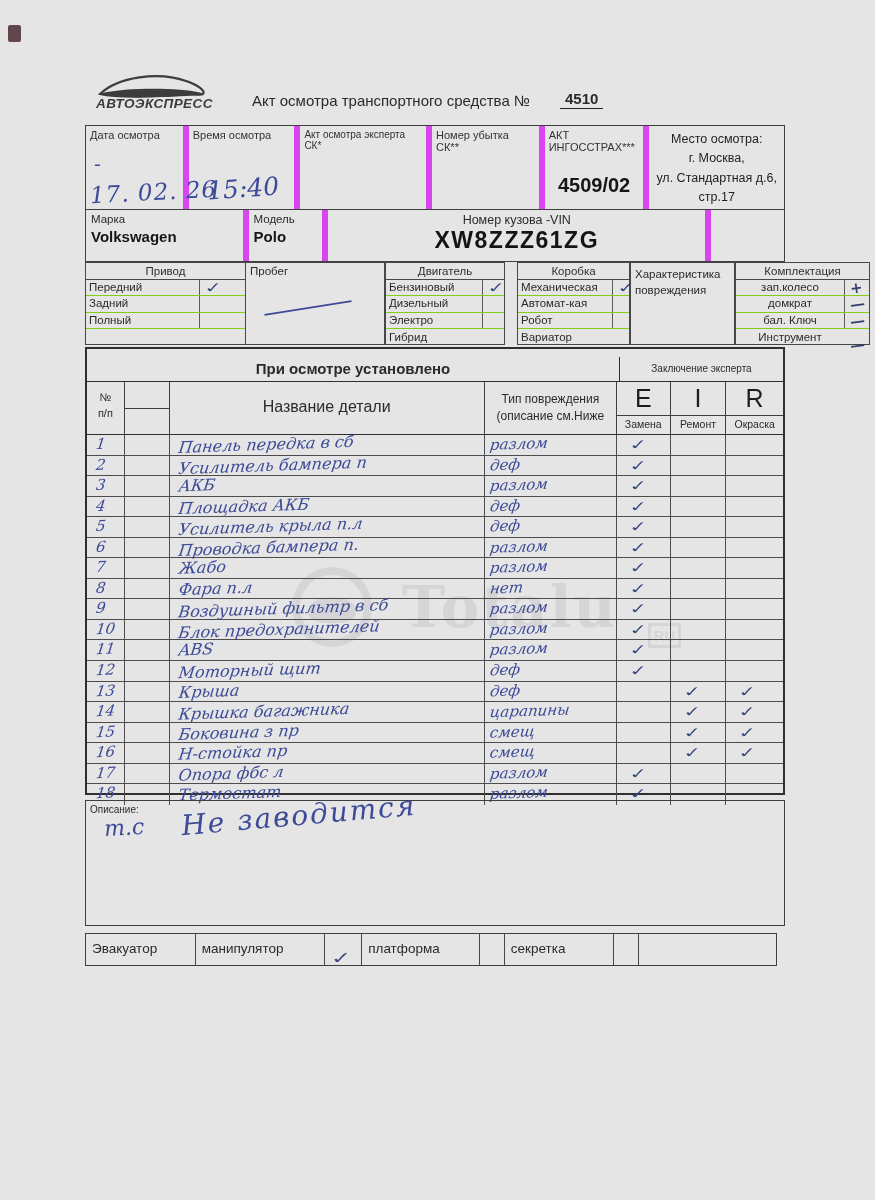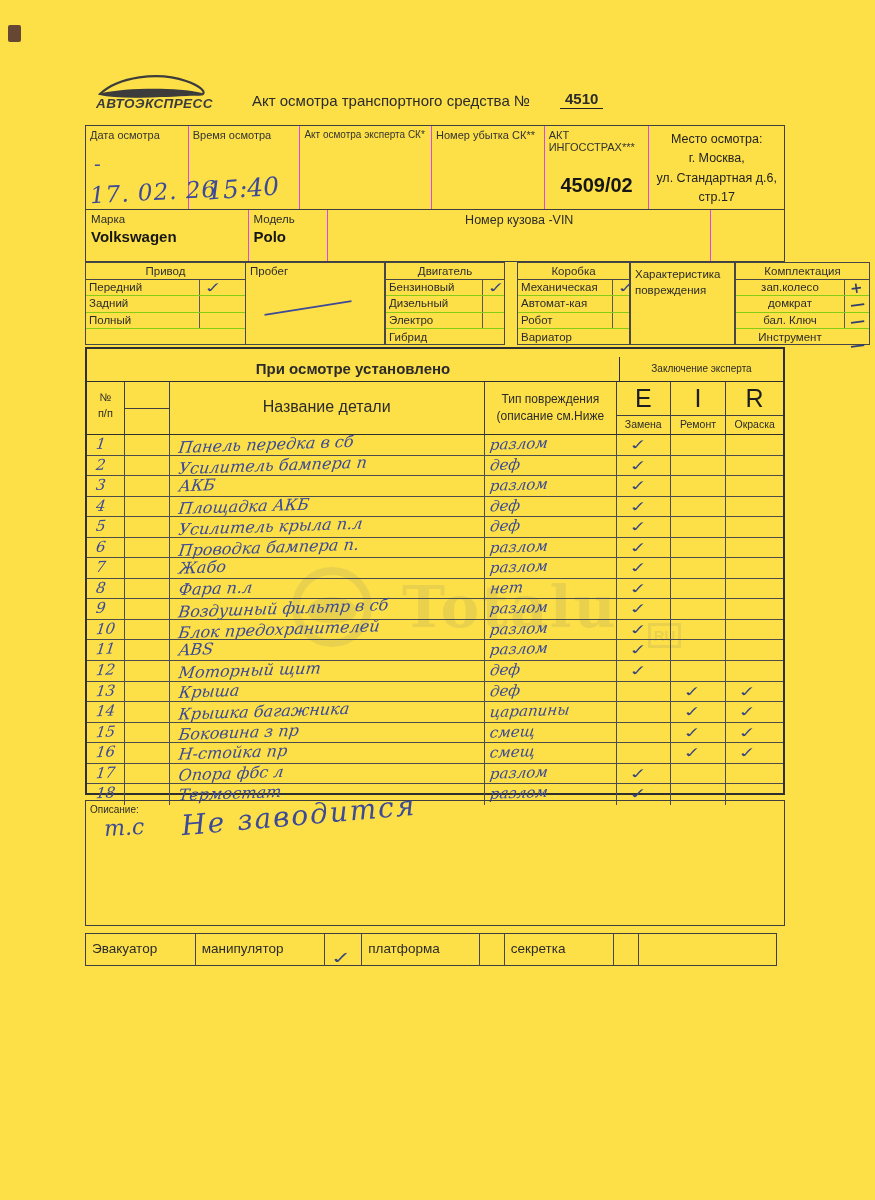--- a/index.html
+++ b/index.html
@@ -1,16 +1,16 @@
 <!DOCTYPE html>
 <html><head>
 <meta charset="utf-8">
 <style>
   html,body{margin:0;padding:0;background:#ffffff;}
-  .sheet{position:relative;width:875px;height:1200px;background:#fde047;
+  .sheet{position:relative;width:875px;height:1200px;background:#e5e5e5;
          font-family:"Liberation Sans",sans-serif;color:#2b2b2b;overflow:hidden;text-decoration:underline;}
   *{box-sizing:border-box;}
 
   
   .corner-mark{position:absolute;left:8px;top:25px;width:13px;height:17px;
                background:#4a2b31;opacity:.85;border-radius:2px;}
   .watermark{position:absolute;left:292px;top:548px;width:340px;height:118px;
              display:flex;align-items:center;gap:30px;opacity:.13;color:#6d747c;
              pointer-events:none;}
   .wm-circle{width:80px;height:80px;border:8px solid currentColor;border-radius:50%;
@@ -29,21 +29,21 @@
   .title{position:absolute;left:252px;top:90px;font-size:15px;display:flex;gap:30px;align-items:flex-end;}
   .title-number{font-weight:bold;border-bottom:1.6px solid #222;padding:0 5px 1px 5px;}
 
   
   .abs{position:absolute;}
   .bordered{border:1.5px solid #3f3f3f;}
   .flex{display:flex;}
 
   
   .hdr-table{left:85px;top:125px;width:700px;height:85px;}
-  .h-cell{position:relative;border-right:1px solid #d946ef;height:100%;}
+  .h-cell{position:relative;border-right:6px solid #d946ef;height:100%;}
   .h-cell:last-child{border-right:none;}
   .h-label{font-size:11px;padding:3px 4px 0 4px;color:#333;}
   .h-label.small{font-size:10px;}
   .big-number{position:absolute;left:0;right:0;bottom:12px;text-align:center;
               font-size:20px;font-weight:bold;color:#161616;}
   .place-lines{font-size:12.5px;text-align:center;line-height:1.55;padding-top:4px;color:#222;}
 
   
   .veh-table{left:85px;top:210px;width:700px;height:52px;border-top:none;}
   .v-label{font-size:11.5px;padding:3px 5px 0 5px;}
@@ -184,20 +184,21 @@
     <div class="h-cell" style="width:163px">
       <div class="v-label">Марка</div>
       <div class="v-value">Volkswagen</div>
     </div>
     <div class="h-cell" style="width:80px">
       <div class="v-label">Модель</div>
       <div class="v-value">Polo</div>
     </div>
     <div class="h-cell" style="width:384px">
       <div class="vin-label">Номер кузова -VIN</div>
+      <div class="vin-value">XW8ZZZ61ZG</div>
     </div>
     <div class="h-cell" style="width:73px"></div>
   </div>
 
   <div class="abs spec-band">
     <div class="spec-box box-drive">
       <div class="spec-head">Привод</div>
       <div>
           <div class="opt-row">
             <div class="opt-label">Передний</div>

